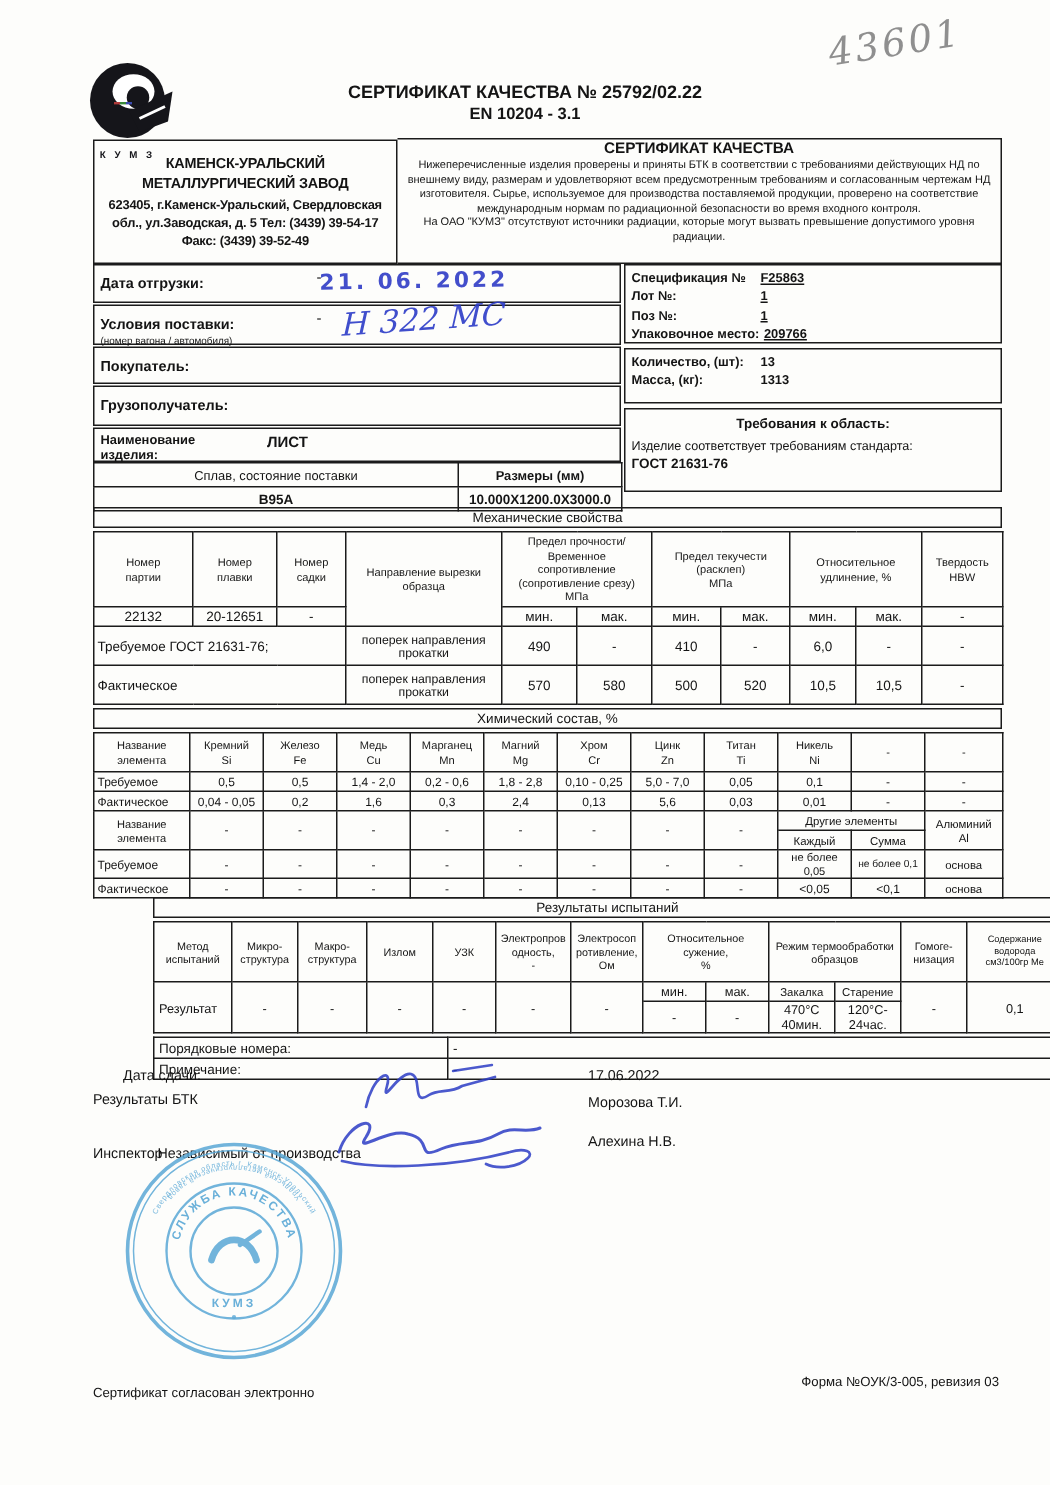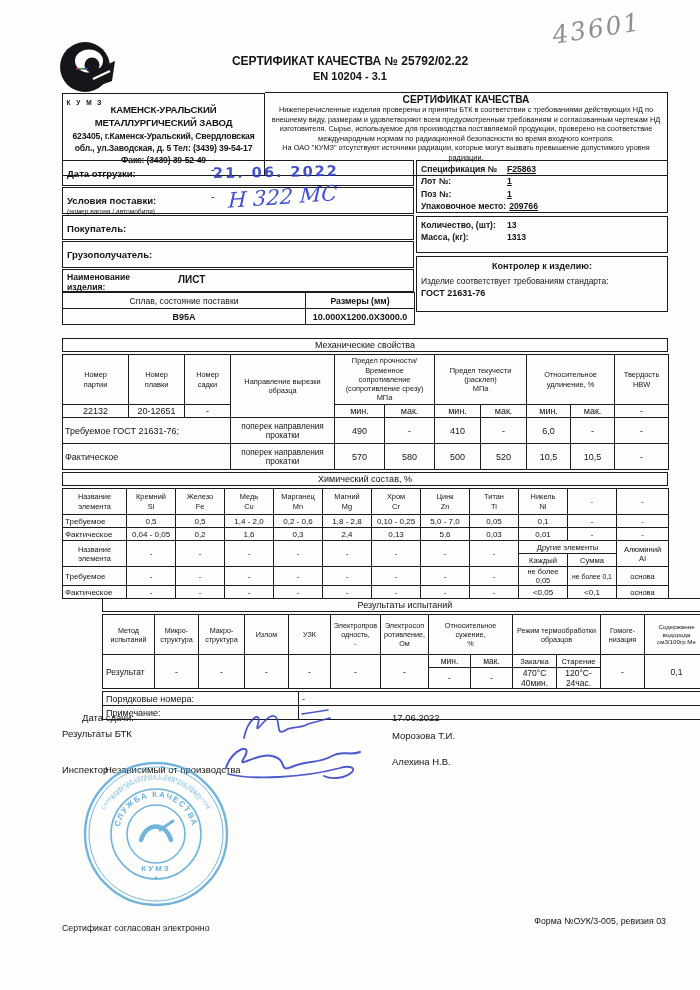--- a/index.html
+++ b/index.html
@@ -17,21 +17,21 @@
   
   .hdrrow{position:absolute;left:62px;top:92px;width:606px;display:flex;align-items:flex-end;}
   .companybox{width:201px;border:1.6px solid #1b1b1b;height:72px;padding-top:9px;box-sizing:content-box;}
   .companybox div{text-align:center;font-weight:bold;font-size:8.6px;line-height:1.4;letter-spacing:-0.15px;}
   .companybox div:nth-child(1),.companybox div:nth-child(2){font-size:9.6px;}
   .certbox{flex:1;border:1.6px solid #1b1b1b;border-left:none;height:81px;padding:1px 5px 0 5px;}
   .certbox .t{text-align:center;font-weight:bold;font-size:10.2px;}
   .certbox .p{text-align:center;font-size:7.35px;line-height:1.3;}
 
   
-  .fields{position:absolute;left:62px;top:160px;width:606px;display:flex;}
+  .fields{position:absolute;left:62px;top:176px;width:606px;display:flex;}
   .fleft{width:352px;}
   .fright{width:252px;margin-left:2px;}
   .fbox{border:1.6px solid #1b1b1b;margin-bottom:1px;position:relative;padding:2px 4px;box-sizing:border-box;}
   .flabel{font-weight:bold;font-size:9.6px;}
   .fsub{font-size:6.6px;}
   .fdash{position:absolute;left:148px;top:3px;font-size:10px;}
   .rbox{border:1.6px solid #1b1b1b;margin-bottom:3px;padding:2px 4px;box-sizing:border-box;font-size:8.6px;}
   .specrow{line-height:1.45;}
   .specrow .lab{display:inline-block;min-width:86px;font-weight:bold;}
   .specrow .val{font-weight:bold;}
@@ -150,21 +150,21 @@
         <div class="specrow"><span class="lab">Спецификация №</span><span class="val">F25863</span></div>
         <div class="specrow"><span class="lab">Лот №:</span><span class="val">1</span></div>
         <div class="specrow"><span class="lab">Поз №:</span><span class="val">1</span></div>
         <div class="specrow"><span class="lab" style="min-width:0;margin-right:3px;">Упаковочное место:</span><span class="val">209766</span></div>
       </div>
       <div class="rbox" style="height:37px;">
         <div class="specrow"><span class="lab">Количество, (шт):</span><span class="val">13</span></div>
         <div class="specrow"><span class="lab">Масса, (кг):</span><span class="val">1313</span></div>
       </div>
       <div class="rbox" style="height:56px;margin-bottom:0;">
-        <div class="ctr bold" style="font-size:9px;margin:2px 0 5px 0;">Контролер к изделию:</div>
+        <div class="ctr bold" style="font-size:9px;margin:2px 0 5px 0;">Требования к область:</div>
         <div style="font-size:8.4px;">Изделие соответствует требованиям стандарта:</div>
         <div class="bold" style="font-size:9px;margin-top:2px;">ГОСТ 21631-76</div>
       </div>
     </div>
   </div>
 
   <div class="abs" style="left:62px;top:338px;width:606px;">
     <div class="secstrip">Механические свойства</div>
     <table class="mechtbl" style="margin-top:2px;">
       <colgroup>

